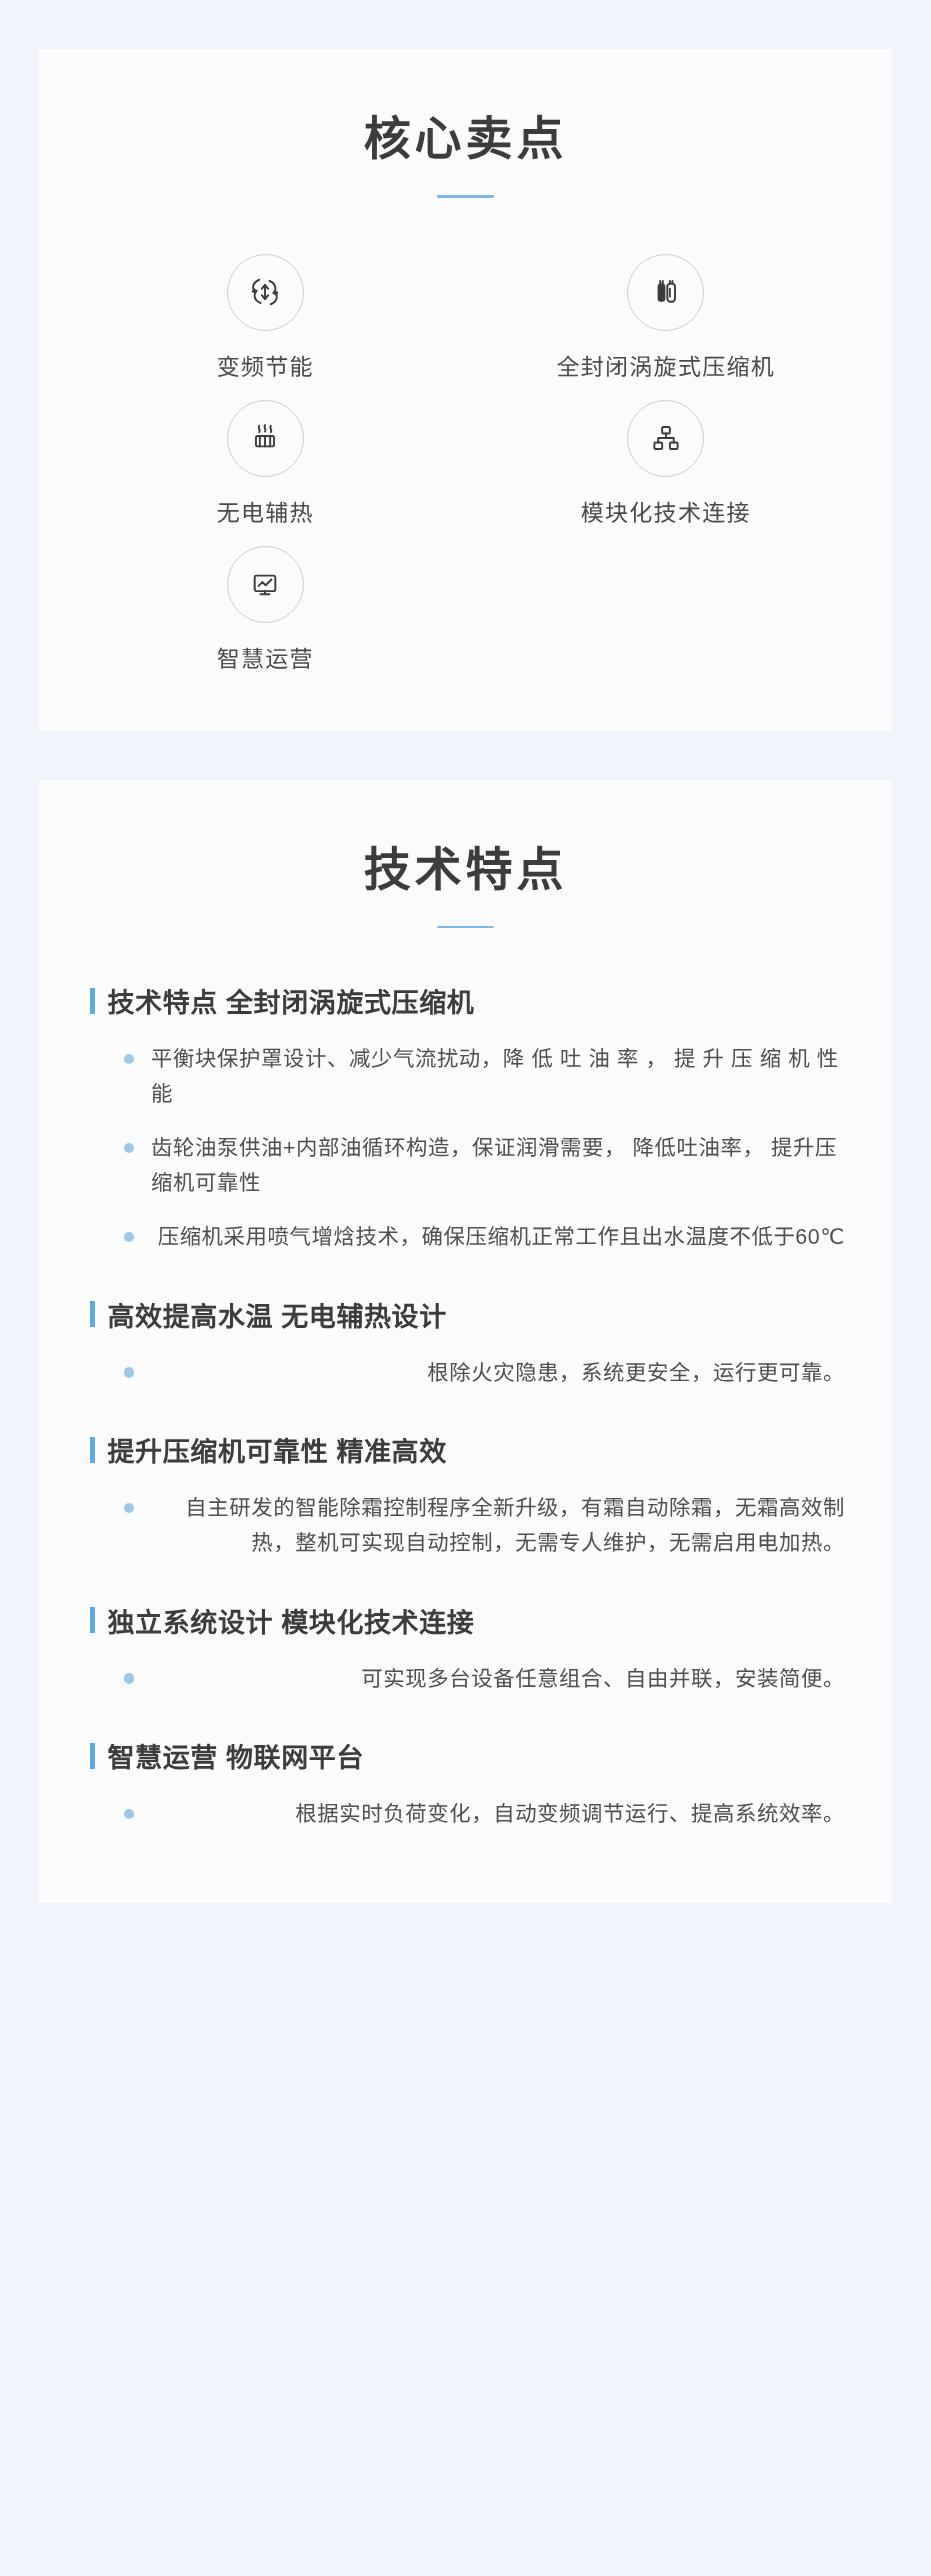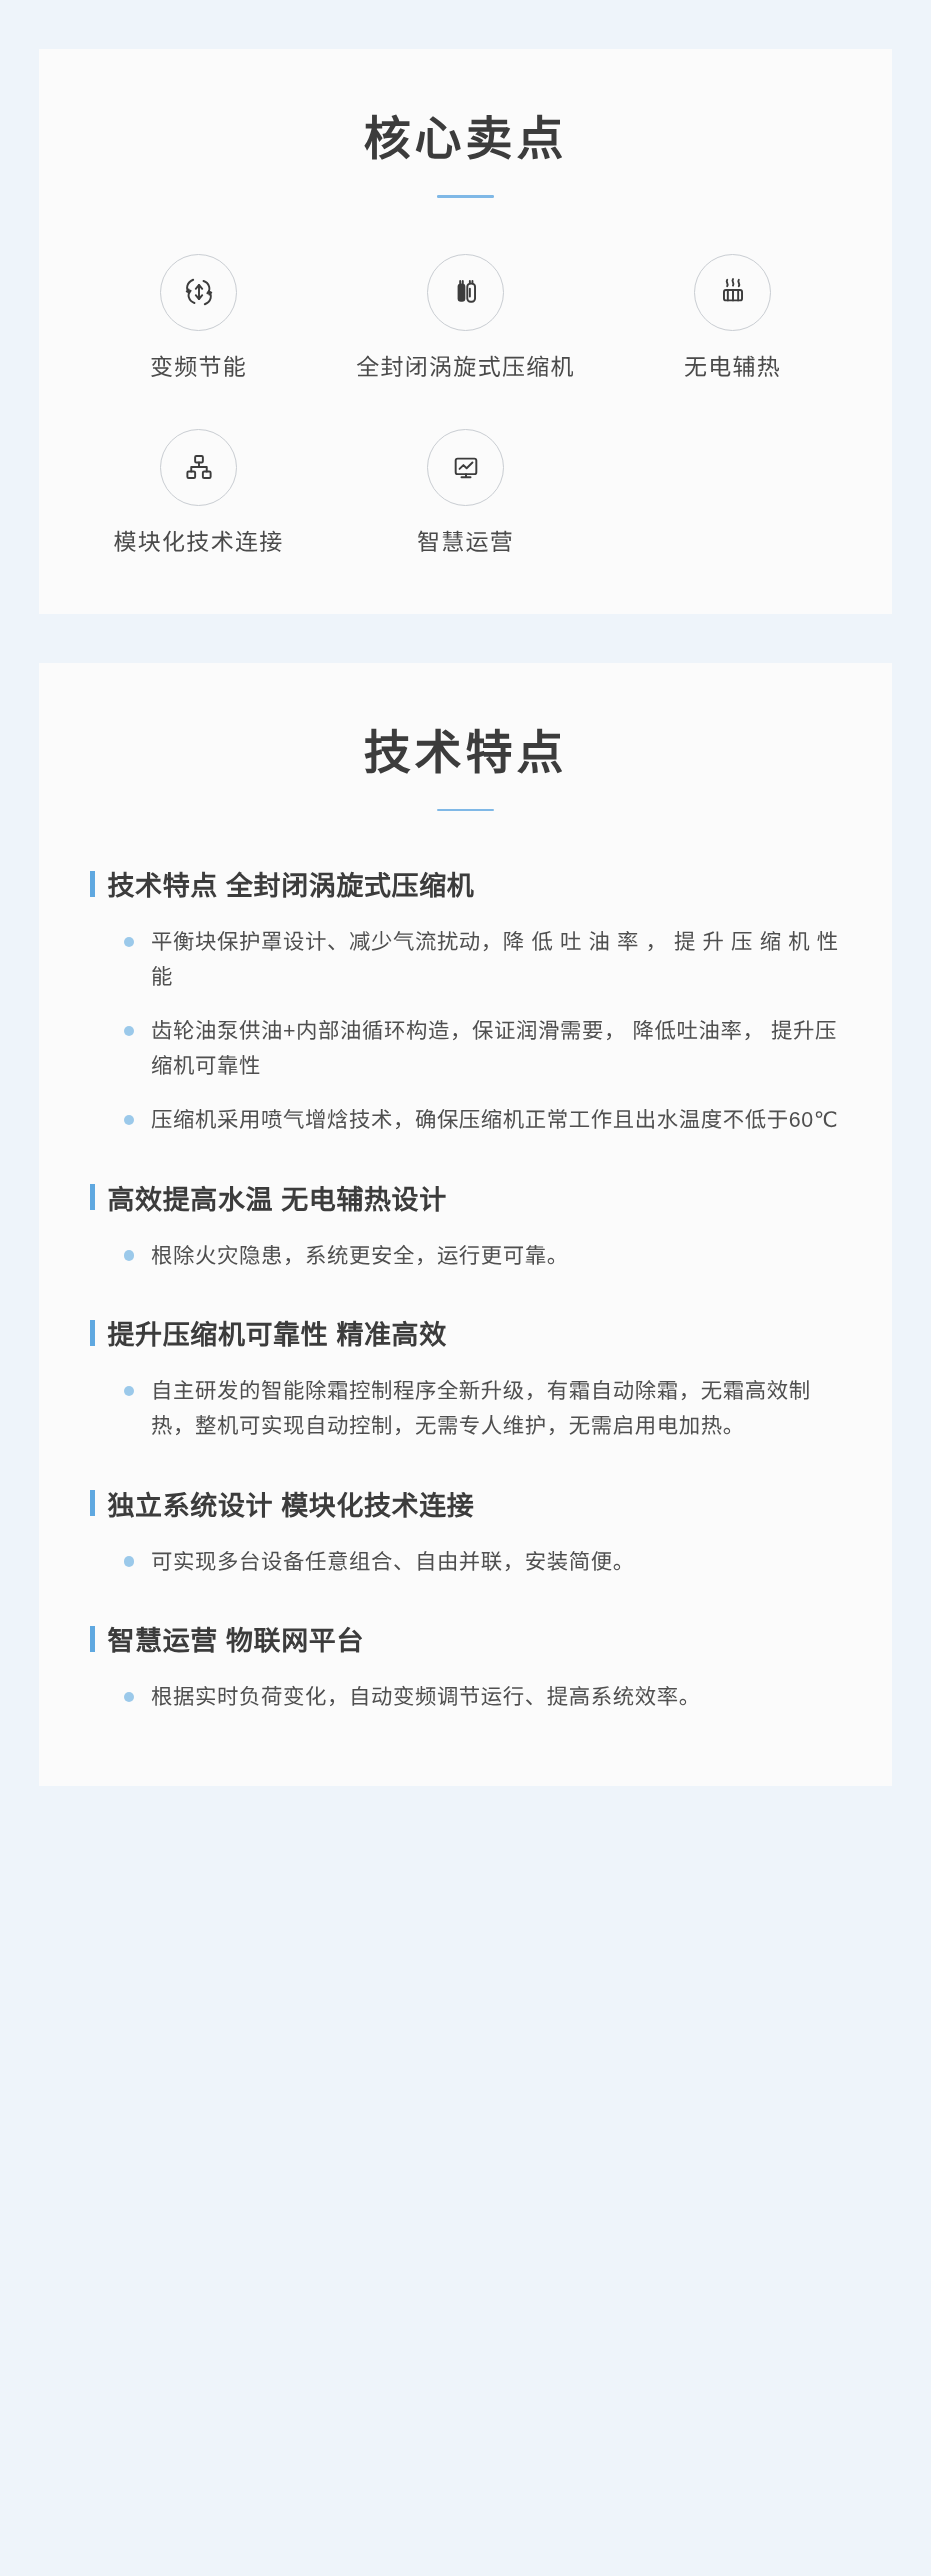--- a/index.html
+++ b/index.html
@@ -41,22 +41,22 @@
     height: 2.6px;
     background: #7fb8e6;
     margin: 26px auto 0 auto;
     border-radius: 1.3px;
   }
 
   
   .sp-card { padding-bottom: 57px; }
   .sp-grid {
     display: grid;
-    grid-template-columns: repeat(3, 1fr);
-    row-gap: 47px;
+    grid-template-columns: repeat(2, 1fr);
+    row-gap: 18px;
     margin-top: 56px;
     padding: 0 26px;
   }
   .sp-item {
     display: flex;
     flex-direction: column;
     align-items: center;
   }
   .sp-circle {
     width: 77px;
@@ -108,21 +108,21 @@
   }
   .tf-points li {
     position: relative;
     font-size: 21.4px;
     line-height: 1.62;
     color: #4f4f4f;
     letter-spacing: 0.6px;
     margin-bottom: 19.5px;
     padding-left: 27px;
   }
-  .tf-points li:last-child { margin-bottom: 0; }
+  .tf-points li:last-child { margin-bottom: 0; text-align: right; }
   .tf-points li::before {
     content: "";
     position: absolute;
     left: 0;
     top: 11.7px;
     width: 10.4px;
     height: 10.4px;
     border-radius: 50%;
     background: #9bc9ea;
   }

